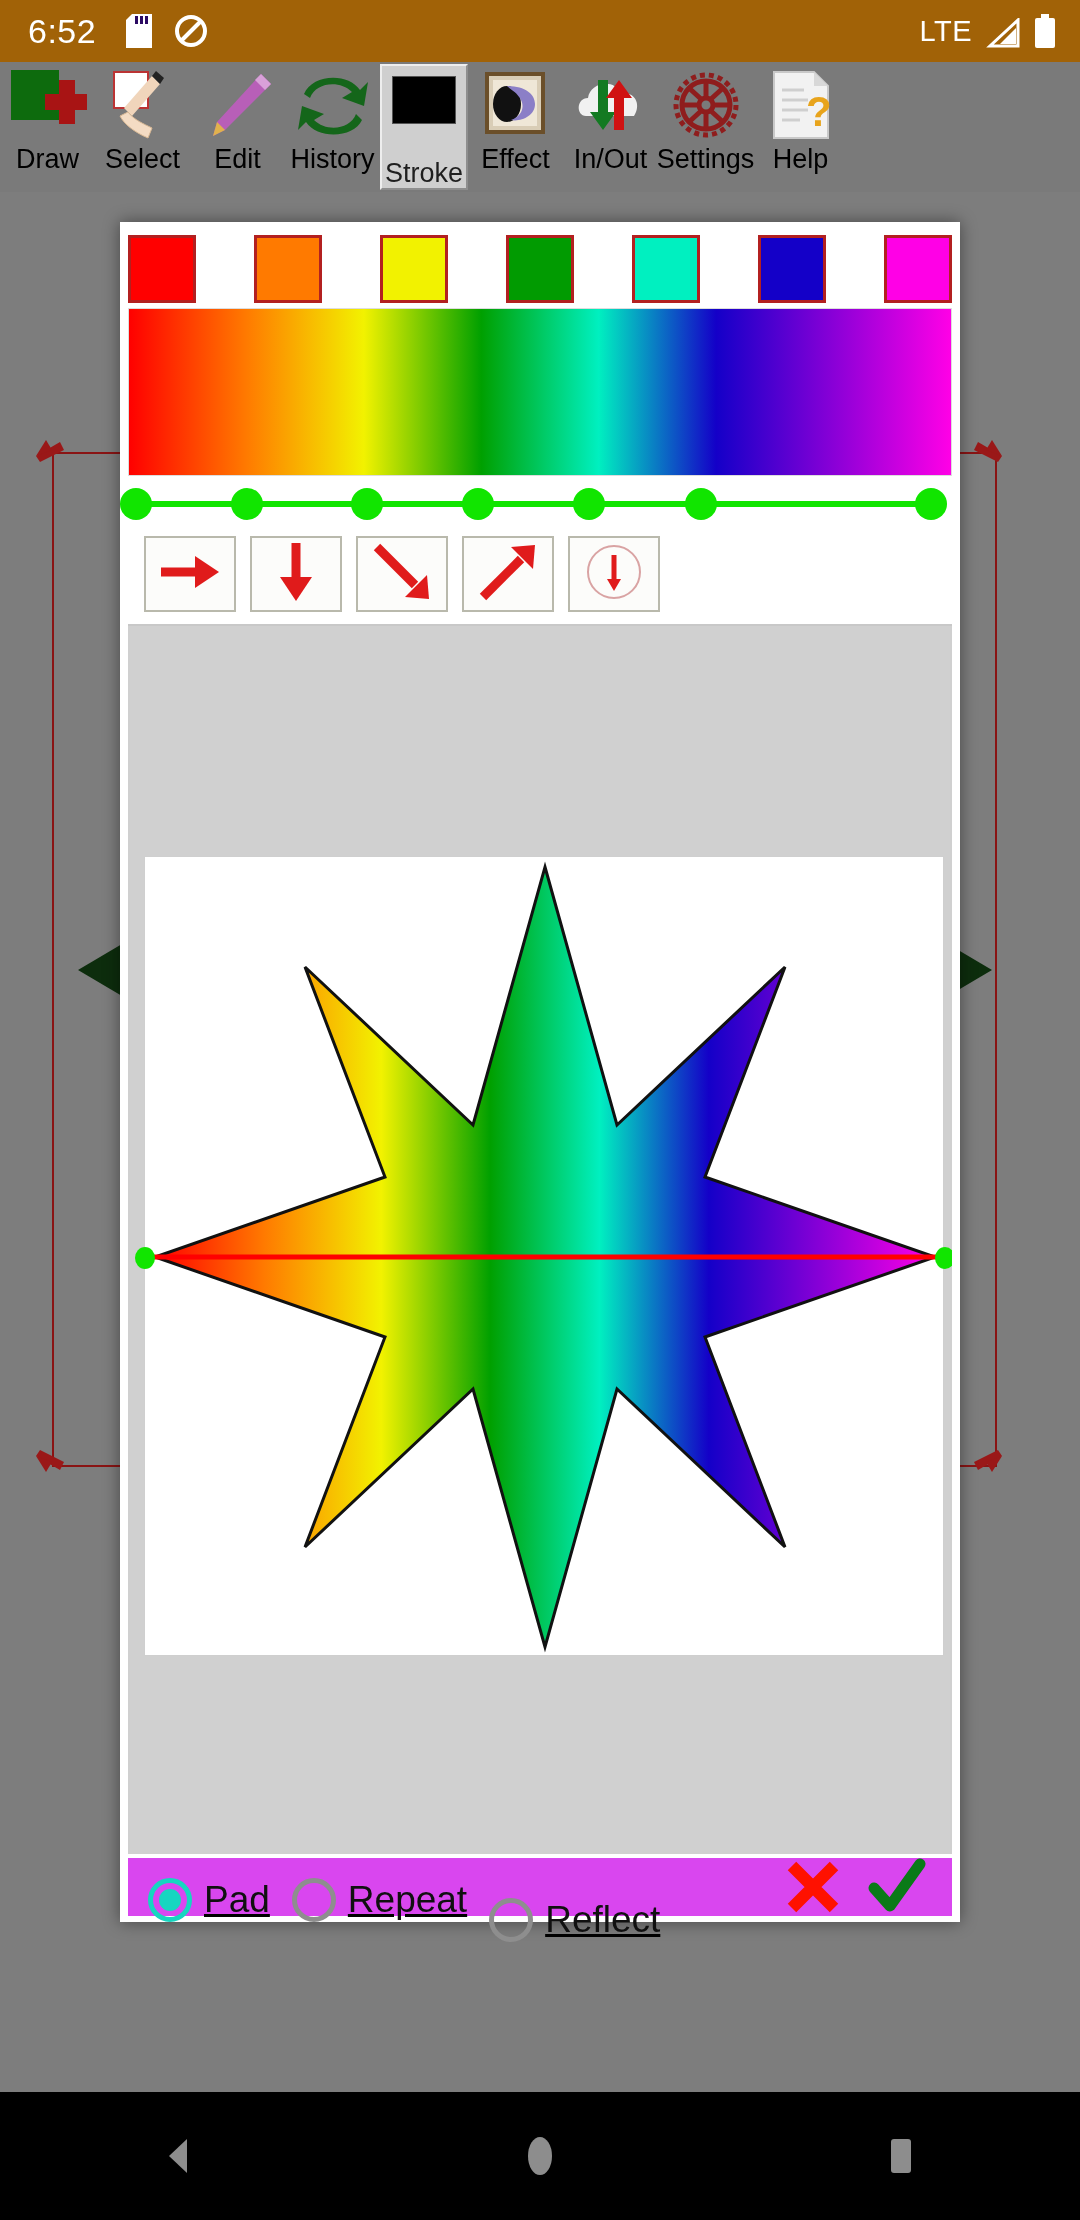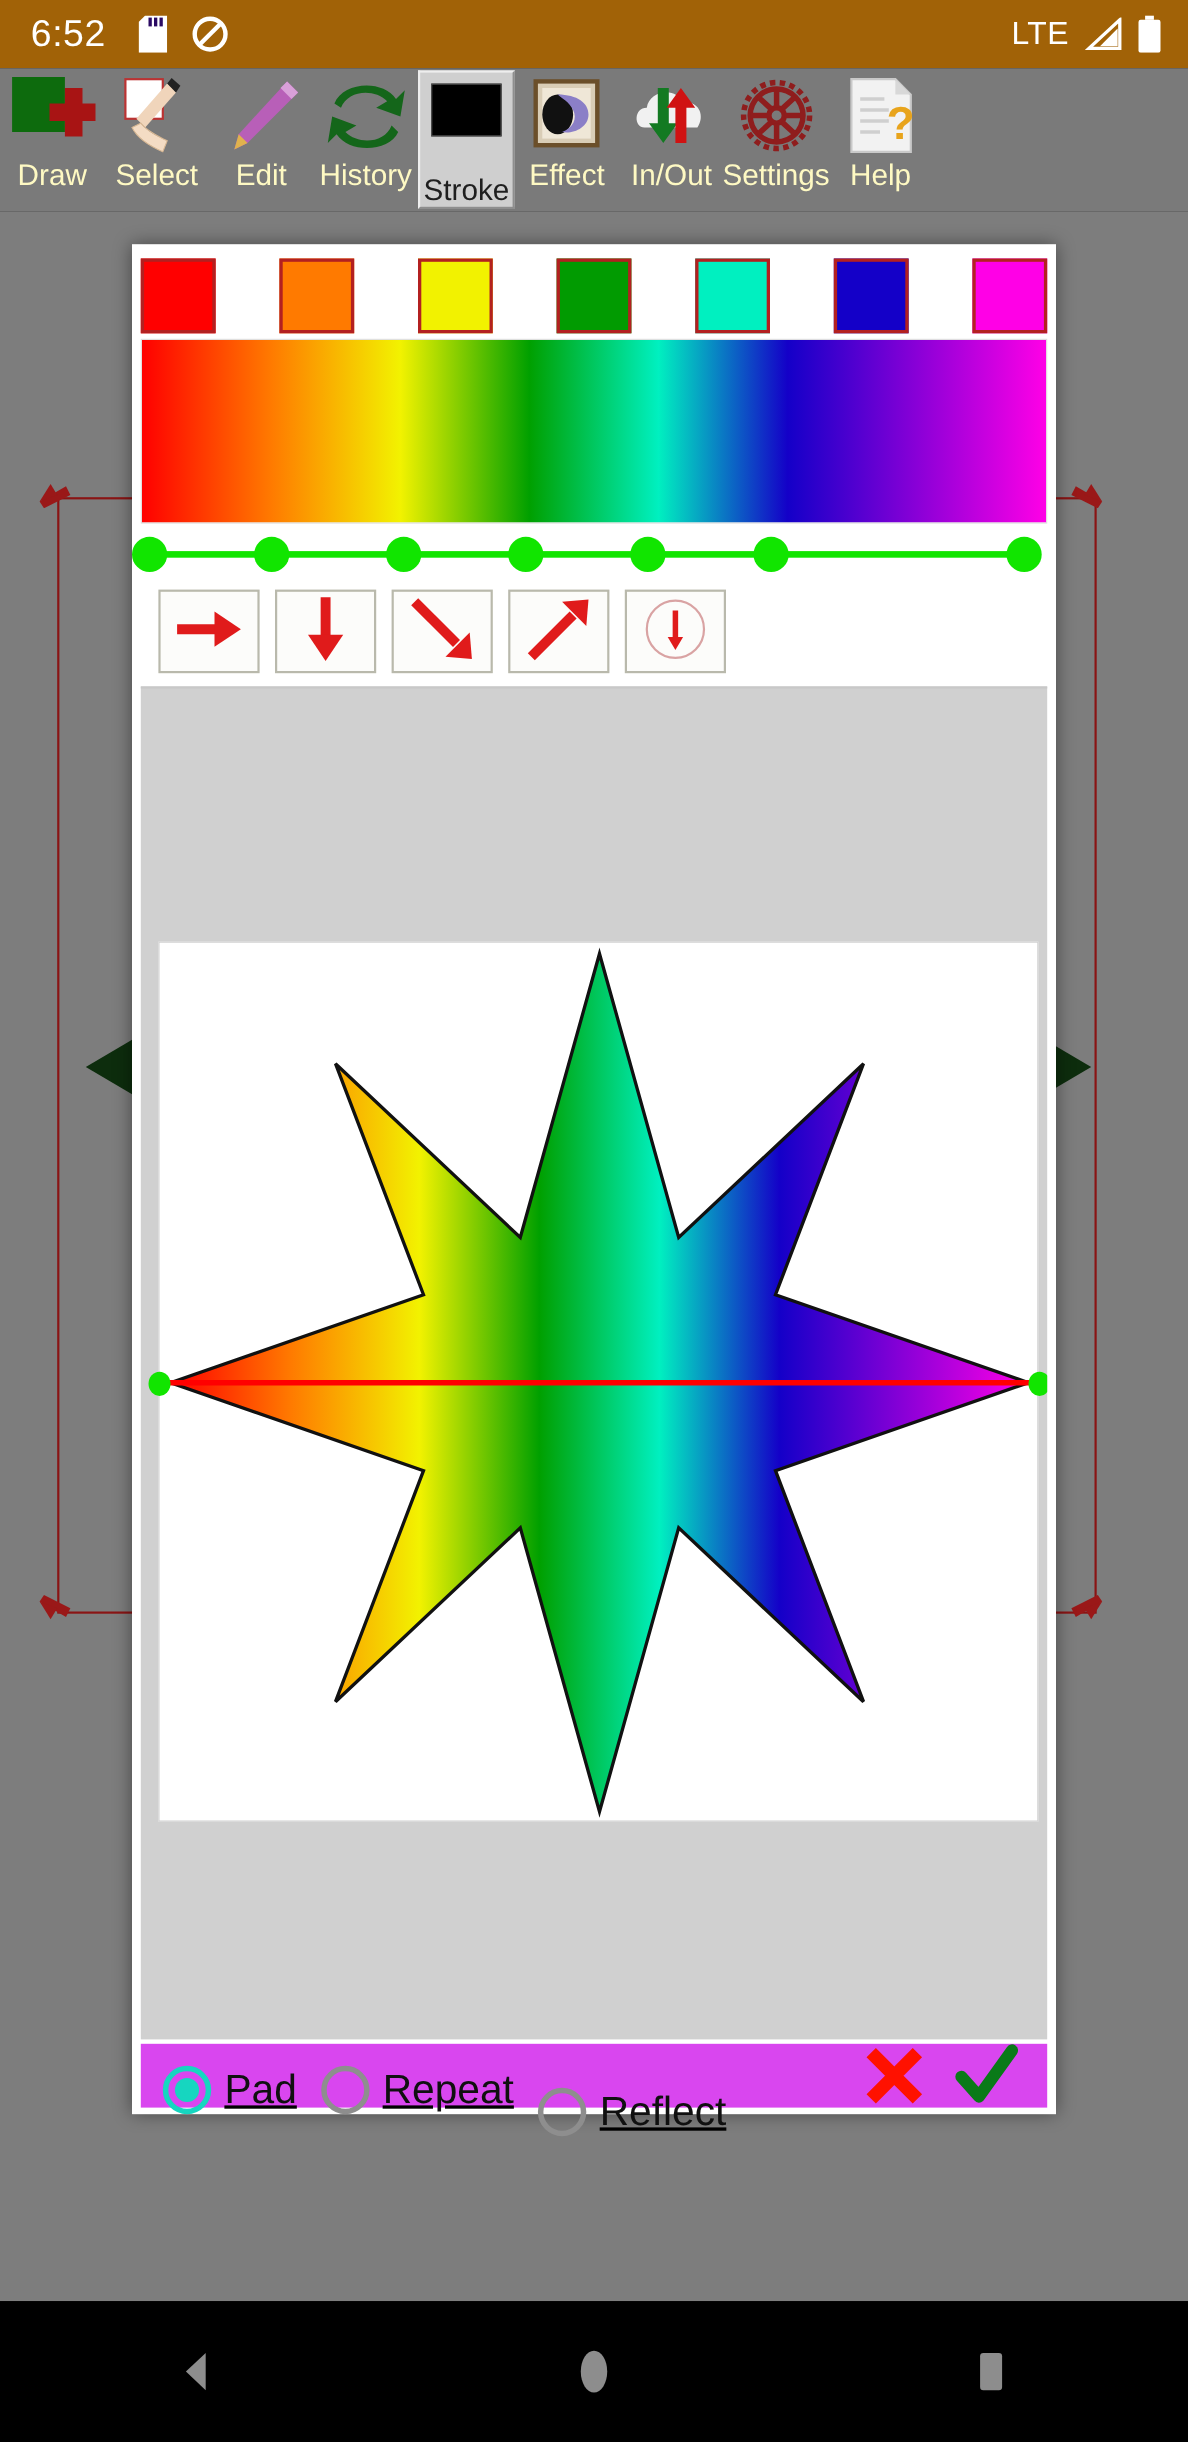--- a/index.html
+++ b/index.html
@@ -12,37 +12,37 @@
   }
 
   
   #statusbar{
     position:absolute; left:0; top:0; width:1080px; height:62px;
     background:#a16207; color:#fff;
     display:flex; align-items:center;
   }
   #statusbar .clock{ font-size:34px; margin-left:28px; letter-spacing:0.5px; }
   #statusbar .sb-icons-left{ display:flex; align-items:center; gap:22px; margin-left:30px; }
-  #statusbar .sb-right{ margin-left:auto; display:flex; align-items:center; gap:14px; margin-right:24px; }
+  #statusbar .sb-right{ margin-left:auto; display:flex; align-items:flex-end; gap:14px; margin-right:24px; }
   #statusbar .lte{ font-size:29px; letter-spacing:0.5px; }
 
   
   #toolbar{
     position:absolute; left:0; top:62px; width:1080px; height:130px;
     background:#7a7a7a;
   }
   #toolbar .row{ display:flex; height:130px; align-items:flex-start; }
   .tool{
     width:95px; height:130px;
     display:flex; flex-direction:column; align-items:center; justify-content:flex-start;
     padding-top:4px;
     position:relative;
   }
   .tool .ico{ height:78px; width:86px; display:flex; align-items:center; justify-content:center; }
-  .tool .lbl{ font-size:27px; color:#fef9c3; line-height:30px; white-space:nowrap; }
+  .tool .lbl{ font-size:27px; color:#000000; line-height:30px; white-space:nowrap; }
   .tool.boxed{
     background:#cfcfcf;
     border:2px solid #eee;
     border-right-color:#8e8e8e; border-bottom-color:#8e8e8e;
     width:88px; height:126px; margin-top:2px;gap:34px;
   }
   .tool.boxed .swatch{ width:64px; height:66px; margin-top:6px; border:1px solid #555; }
   .tool.boxed .lbl{ color:#1f1f1f; }
 
   

